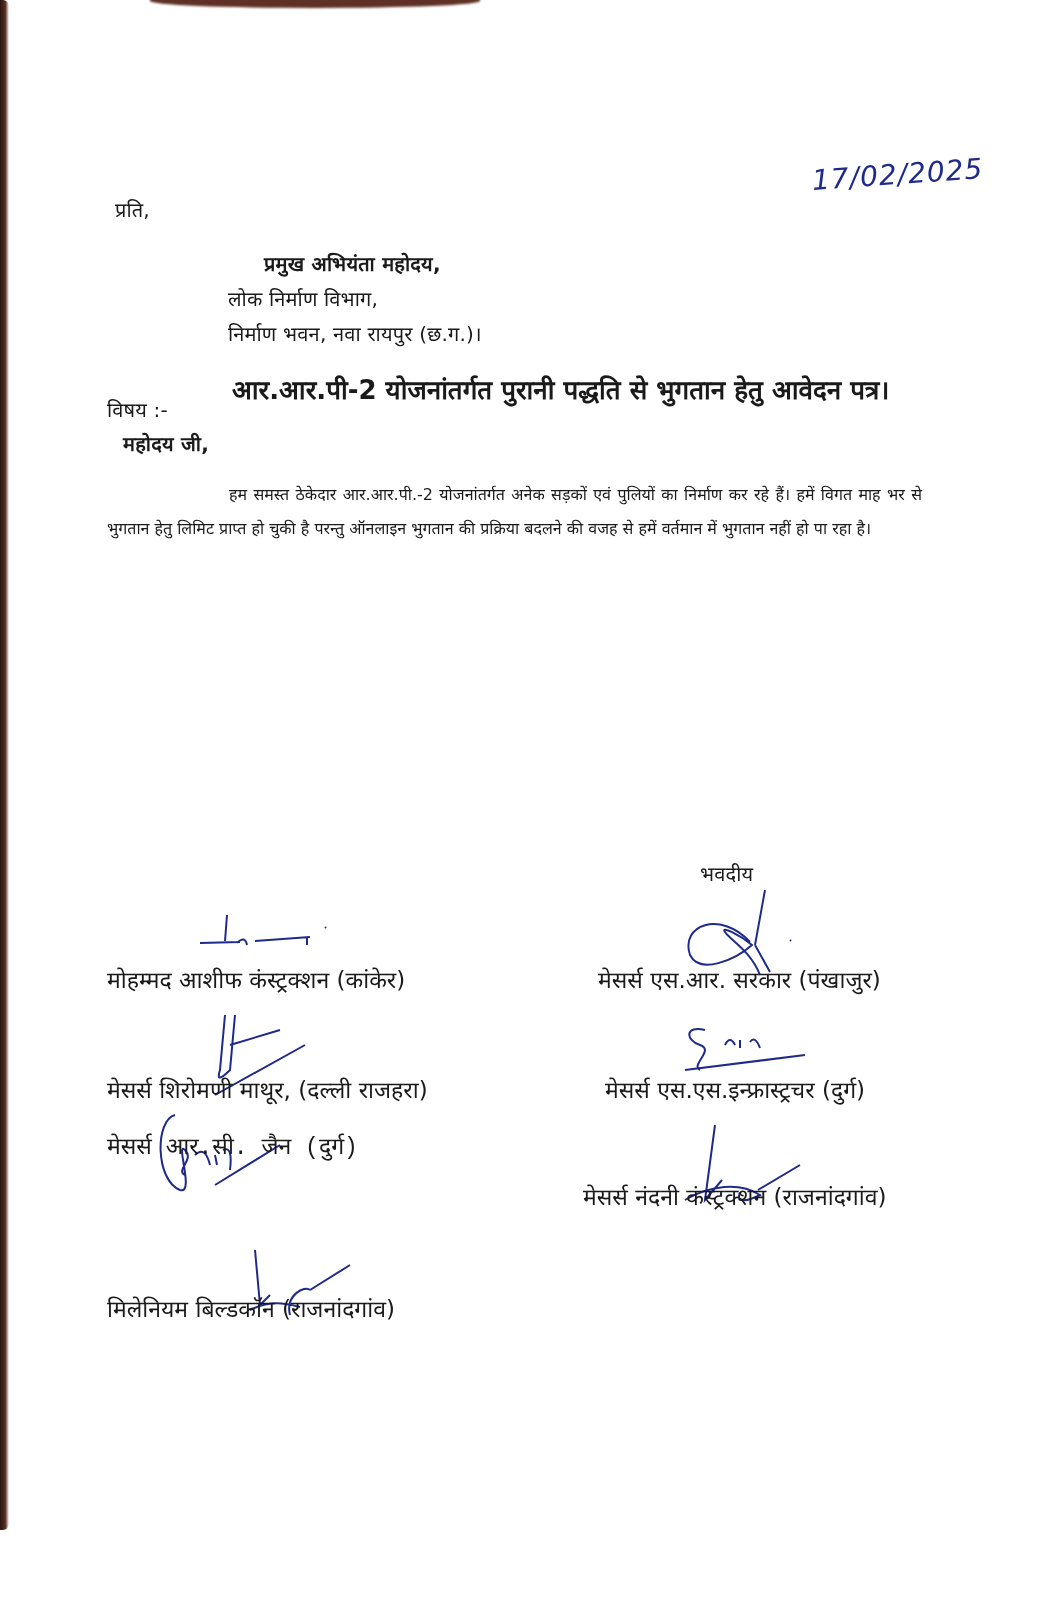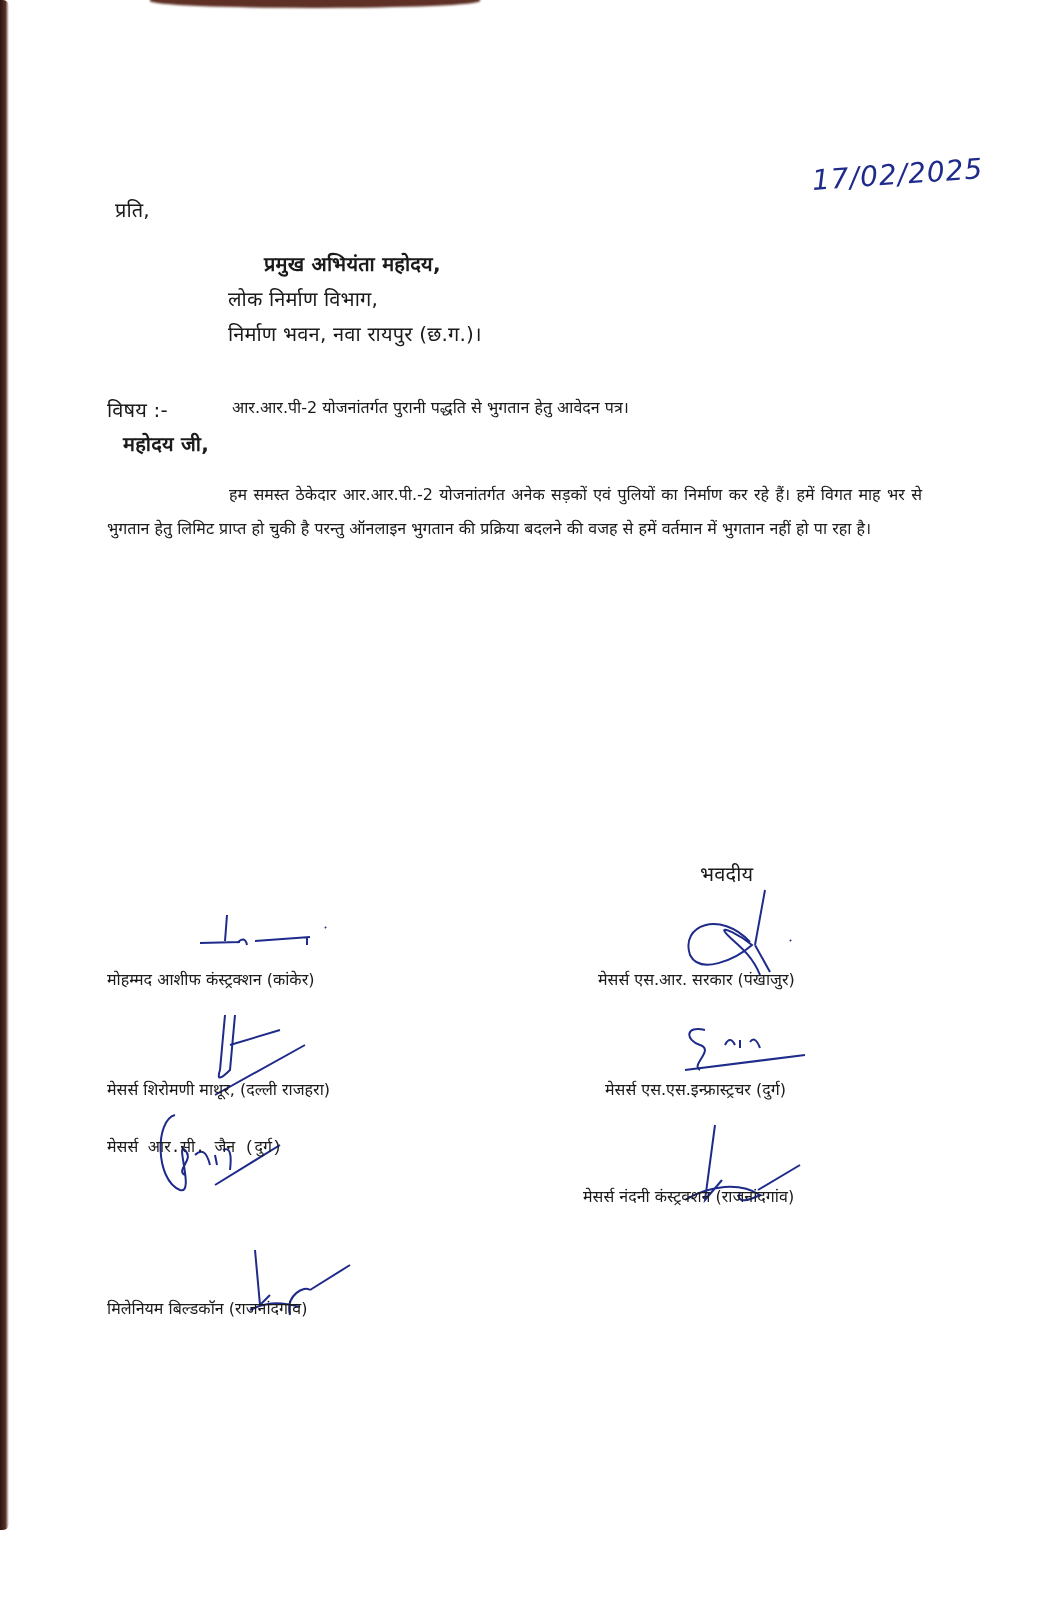--- a/index.html
+++ b/index.html
@@ -20,31 +20,31 @@
     }
     .page { position: absolute; left: 0; top: 0; width: 1055px; height: 1600px; }
     .t { position: absolute; font-size: 20px; line-height: 24px; white-space: nowrap; letter-spacing: 0.2px; }
     .hand { color: #1f2b8a; font-family: "DejaVu Sans", sans-serif; font-style: italic; }
     .date { left: 812px; top: 163px; font-size: 28px; transform: rotate(-4deg); letter-spacing: 1px; }
     .prati { left: 115px; top: 198px; }
     .addr1 { left: 228px; top: 252px; margin-left: 36px; }
     .addr2 { left: 228px; top: 287px; }
     .addr3 { left: 228px; top: 322px; }
     .subj-label { left: 107px; top: 398px; }
-    .subj-text { left: 232px; top: 396px; font-size: 16px; font-weight: normal; letter-spacing: 0; }
+    .subj-text { left: 232px; top: 378px; font-size: 26px; font-weight: bold; letter-spacing: 0; }
     .saluta { left: 107px; top: 432px; }
     .para {
       position: absolute; left: 107px; width: 815px; font-size: 16px; line-height: 34px;
       text-align: justify; text-indent: 122px; margin: 0;
     }
     .p1 { top: 478px; }
     .p2 { top: 642px; }
     .p3 { top: 770px; }
     .closing { left: 700px; top: 862px; }
-    .sig-label { position: absolute; font-size: 16px; line-height: 24px; white-space: nowrap; }
+    .sig-label { position: absolute; font-size: 23px; line-height: 24px; white-space: nowrap; }
     .s1 { left: 107px; top: 968px; }
     .s2 { left: 598px; top: 968px; }
     .s3 { left: 107px; top: 1078px; }
     .s4 { left: 605px; top: 1078px; }
     .s5 { left: 107px; top: 1136px; font-family: Liberation Mono, monospace; }
     .s6 { left: 583px; top: 1185px; }
     .s7 { left: 107px; top: 1297px; }
     svg.sig { position: absolute; overflow: visible; }
   </style>
 </head>

